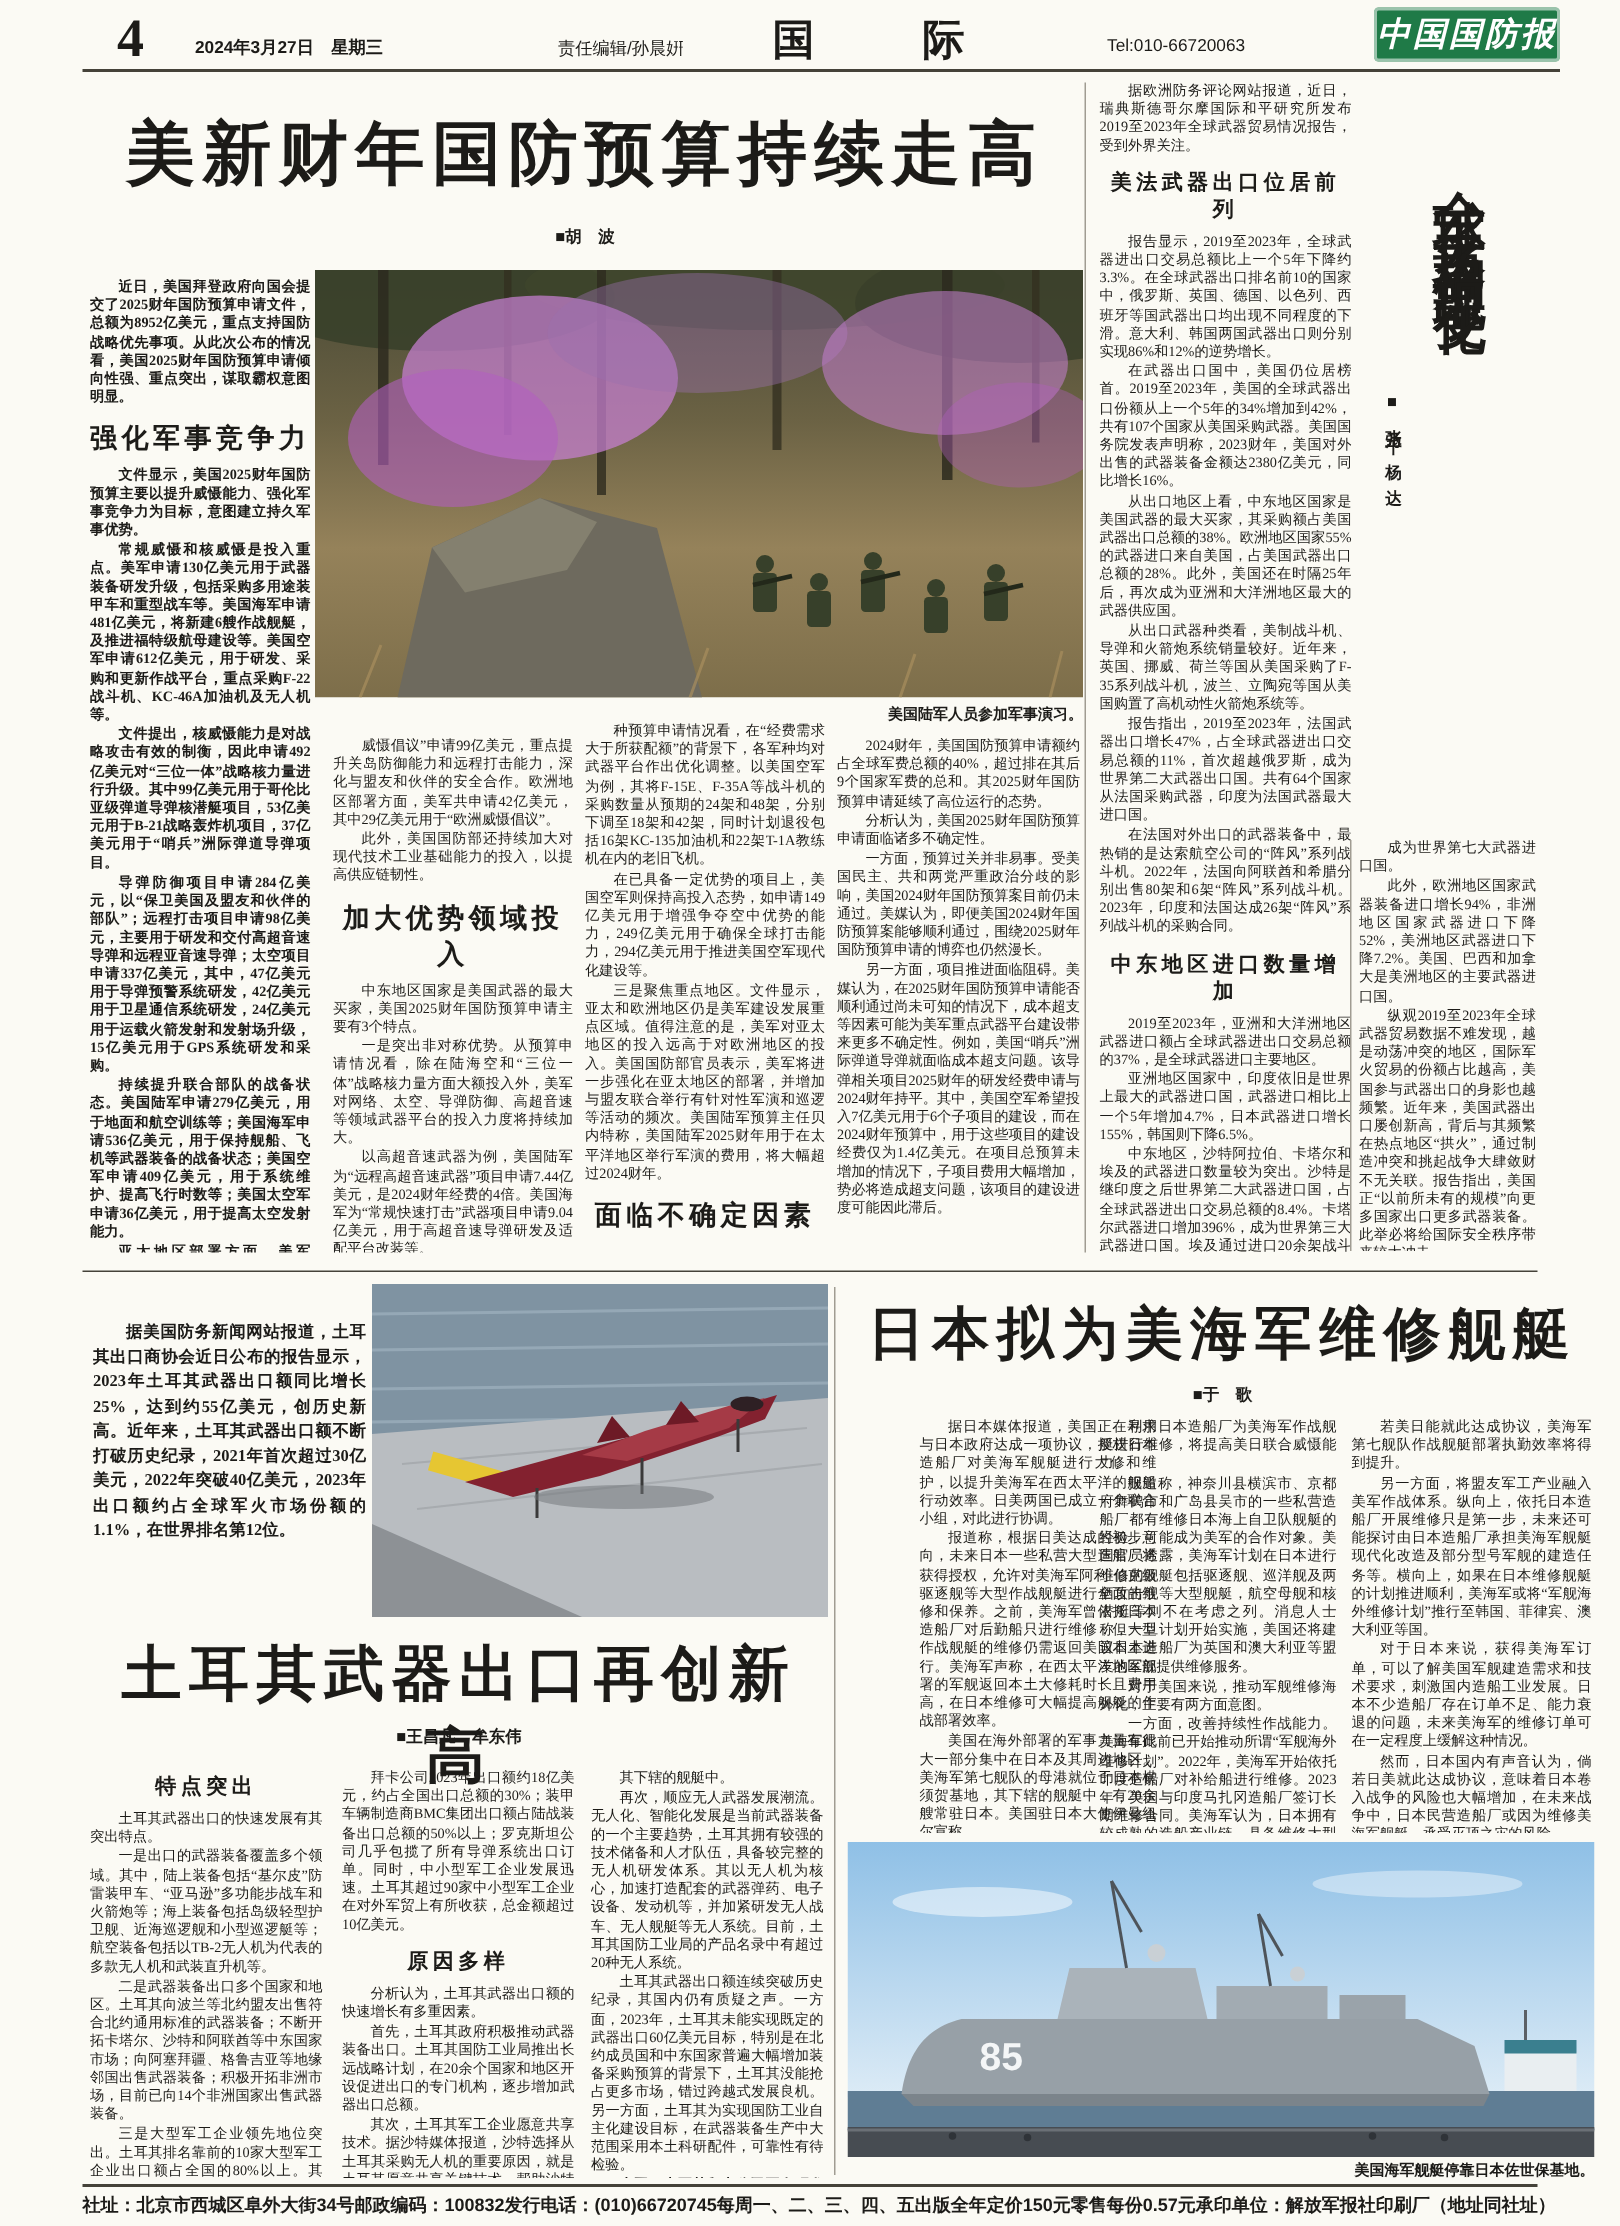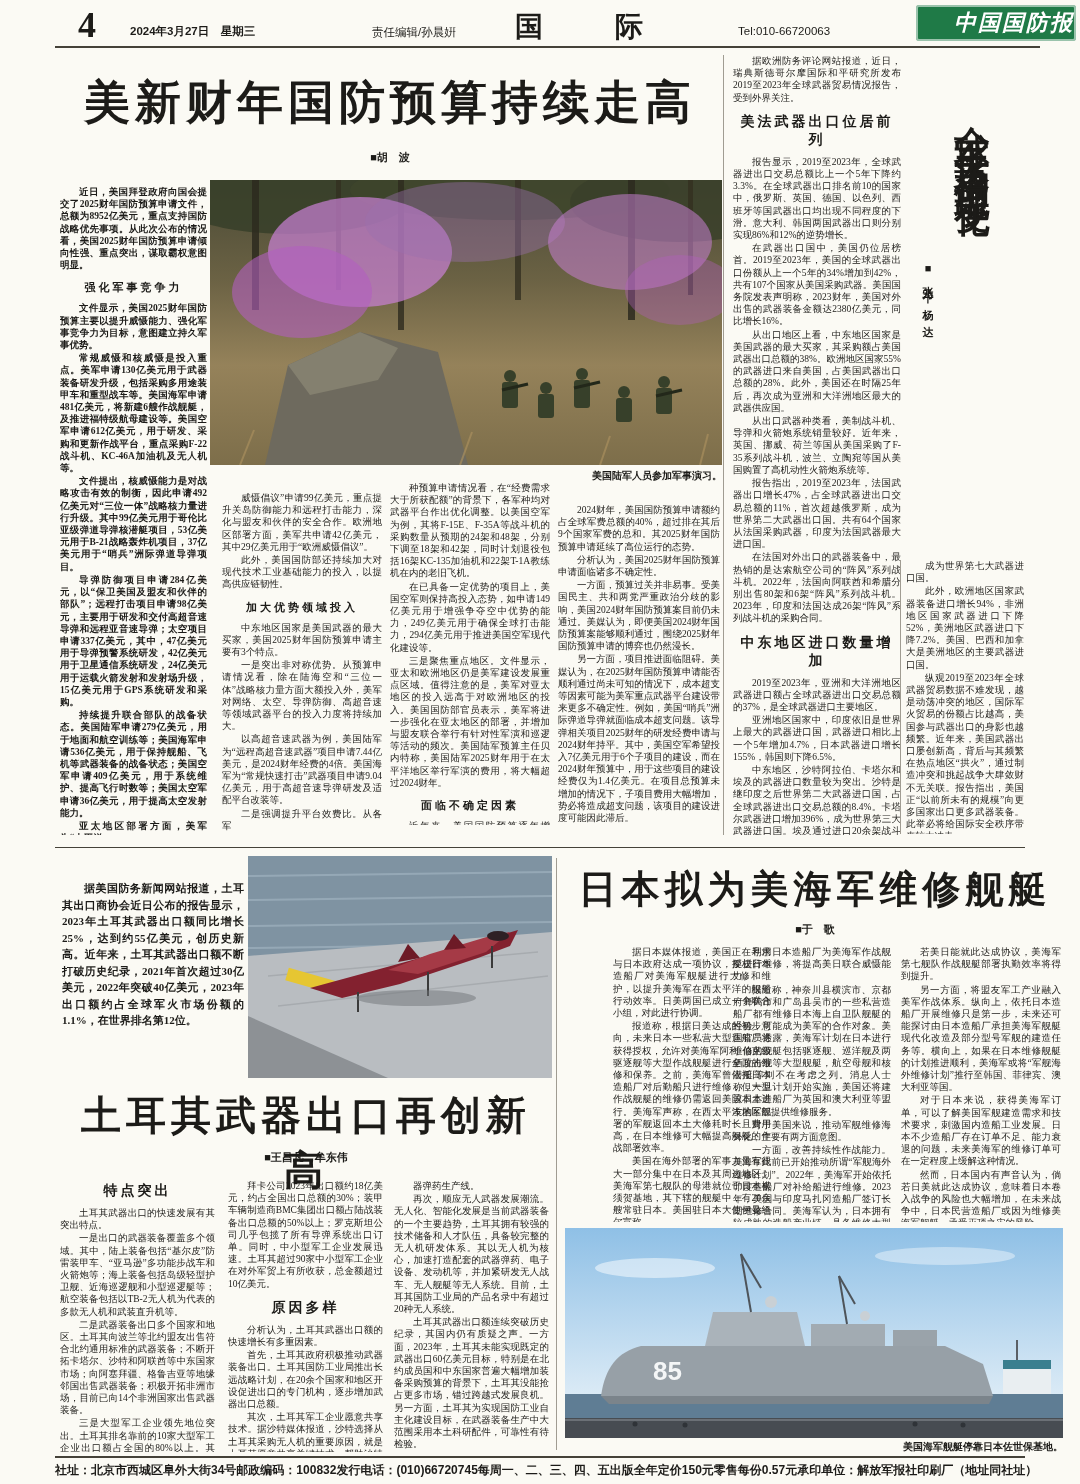--- a/index.html
+++ b/index.html
@@ -3,21 +3,21 @@
 <meta charset="utf-8">
 <style>
   html,body{margin:0;padding:0;background:#9a9a9a;}
   .page{position:relative;width:1080px;height:1484px;margin:0 auto;background:#fbfaf4;
         font-family:"Liberation Serif",serif;color:#1c1b18;overflow:hidden;}
   .abs{position:absolute;}
   .col{position:absolute;overflow:hidden;}
   .para{font-size:9.5px;line-height:12.2px;text-align:justify;text-indent:2em;margin:0 0 1px 0;}
   .lead .para, .para.bold{font-weight:bold;}
   .lead-big .para{font-size:11px;line-height:16.5px;font-weight:bold;}
-  .subhead{font-family:"Liberation Sans",sans-serif;font-weight:bold;font-size:11px;
+  .subhead{font-family:"Liberation Sans",sans-serif;font-weight:bold;font-size:18px;
            text-align:center;letter-spacing:3px;margin:9px 0 7px 0;}
   .subhead.sm{font-size:14px;}
   .main-title{font-family:"Liberation Sans",sans-serif;font-weight:900;font-size:46px;
               letter-spacing:5px;text-align:center;margin:0;}
   .serif-title{font-family:"Liberation Serif",serif;font-weight:900;font-size:40px;
                letter-spacing:5px;text-align:center;margin:0;}
   .byline{text-align:center;font-size:11px;font-weight:bold;margin:0;}
   .caption{font-size:10px;font-weight:bold;text-align:right;margin:0;}
   .vr{position:absolute;width:1px;background:#a09c92;}
   .hrule{position:absolute;background:#454239;}
@@ -49,21 +49,21 @@
 
   <div class="abs" style="left:78px;top:4px;">
     <p class="pagenum">4</p>
   </div>
   <div class="abs hdr-small" style="left:130px;top:24px;">2024年3月27日　星期三</div>
   <div class="abs hdr-small" style="left:372px;top:25px;font-weight:normal;">责任编辑/孙晨姸</div>
   <div class="abs" style="left:490px;top:8px;width:200px;text-align:center;">
     <p class="section-title">国　际</p>
   </div>
   <div class="abs hdr-small" style="left:738px;top:25px;font-weight:normal;font-family:'Liberation Sans',sans-serif;">Tel:010-66720063</div>
-  <div class="abs masthead" style="left: 916px; top: 5px; width: 124px; height: 36px; background-color: rgb(31, 122, 71); padding-left: 36px;">
+  <div class="abs masthead" style="left: 916px; top: 5px; width: 124px; height: 36px; background-color: rgb(31, 122, 71);">
     <span>中国国防报</span>
   </div>
   <div class="hrule" style="left:55px;top:46px;width:985px;height:2px;"></div>
 
   <h1 class="abs main-title" style="left:60px;top:72px;width:660px;">美新财年国防预算持续走高</h1>
   <p class="abs byline" style="left:60px;top:150px;width:660px;">■胡　波</p>
 
   <div class="abs" style="left:210px;top:180px;width:512px;height:285px;">
     <svg width="512" height="285" viewBox="0 0 512 285">
       <defs>
@@ -149,21 +149,21 @@
     <div>
         <p class="para">种预算申请情况看，在“经费需求大于所获配额”的背景下，各军种均对武器平台作出优化调整。以美国空军为例，其将F-15E、F-35A等战斗机的采购数量从预期的24架和48架，分别下调至18架和42架，同时计划退役包括16架KC-135加油机和22架T-1A教练机在内的老旧飞机。</p>
         <p class="para">在已具备一定优势的项目上，美国空军则保持高投入态势，如申请149亿美元用于增强争夺空中优势的能力，249亿美元用于确保全球打击能力，294亿美元用于推进美国空军现代化建设等。</p>
         <p class="para">三是聚焦重点地区。文件显示，亚太和欧洲地区仍是美军建设发展重点区域。值得注意的是，美军对亚太地区的投入远高于对欧洲地区的投入。美国国防部官员表示，美军将进一步强化在亚太地区的部署，并增加与盟友联合举行有针对性军演和巡逻等活动的频次。美国陆军预算主任贝内特称，美国陆军2025财年用于在太平洋地区举行军演的费用，将大幅超过2024财年。</p>
       </div>
     <h3 class="subhead">面临不确定因素</h3>
     <div>
         <p class="para">近年来，美国国防预算逐年增加。</p>
       </div>
   </div>
-  <div class="col" style="left:558px;top:504px;width:162px;height:343px;">
+  <div class="col" style="left:558px;top:492px;width:162px;height:343px;">
     <div>
         <p class="para">2024财年，美国国防预算申请额约占全球军费总额的40%，超过排在其后9个国家军费的总和。其2025财年国防预算申请延续了高位运行的态势。</p>
         <p class="para">分析认为，美国2025财年国防预算申请面临诸多不确定性。</p>
         <p class="para">一方面，预算过关并非易事。受美国民主、共和两党严重政治分歧的影响，美国2024财年国防预算案目前仍未通过。美媒认为，即便美国2024财年国防预算案能够顺利通过，围绕2025财年国防预算申请的博弈也仍然漫长。</p>
         <p class="para">另一方面，项目推进面临阻碍。美媒认为，在2025财年国防预算申请能否顺利通过尚未可知的情况下，成本超支等因素可能为美军重点武器平台建设带来更多不确定性。例如，美国“哨兵”洲际弹道导弹就面临成本超支问题。该导弹相关项目2025财年的研发经费申请与2024财年持平。其中，美国空军希望投入7亿美元用于6个子项目的建设，而在2024财年预算中，用于这些项目的建设经费仅为1.4亿美元。在项目总预算未增加的情况下，子项目费用大幅增加，势必将造成超支问题，该项目的建设进度可能因此滞后。</p>
       </div>
   </div>
 
   <div class="vr" style="left:723px;top:55px;height:780px;"></div>
 
@@ -258,21 +258,21 @@
       </div>
     <h3 class="subhead sm">原因多样</h3>
     <div>
         <p class="para">分析认为，土耳其武器出口额的快速增长有多重因素。</p>
         <p class="para">首先，土耳其政府积极推动武器装备出口。土耳其国防工业局推出长远战略计划，在20余个国家和地区开设促进出口的专门机构，逐步增加武器出口总额。</p>
         <p class="para">其次，土耳其军工企业愿意共享技术。据沙特媒体报道，沙特选择从土耳其采购无人机的重要原因，就是土耳其愿意共享关键技术，帮助沙特在国内新建一条无人机生产线，并建设无人机武</p>
       </div>
   </div>
   <div class="col" style="left:394px;top:1180px;width:155px;height:272px;">
     <div>
-        <p class="para">器弹药生产线。</p>
+        <p class="para">其下辖的舰艇中。</p>
         <p class="para">再次，顺应无人武器发展潮流。无人化、智能化发展是当前武器装备的一个主要趋势，土耳其拥有较强的技术储备和人才队伍，具备较完整的无人机研发体系。其以无人机为核心，加速打造配套的武器弹药、电子设备、发动机等，并加紧研发无人战车、无人舰艇等无人系统。目前，土耳其国防工业局的产品名录中有超过20种无人系统。</p>
         <p class="para">土耳其武器出口额连续突破历史纪录，其国内仍有质疑之声。一方面，2023年，土耳其未能实现既定的武器出口60亿美元目标，特别是在北约成员国和中东国家普遍大幅增加装备采购预算的背景下，土耳其没能抢占更多市场，错过跨越式发展良机。另一方面，土耳其为实现国防工业自主化建设目标，在武器装备生产中大范围采用本土科研配件，可靠性有待检验。</p>
       </div>
     <p class="para bold">上图：土耳其拜卡公司正在研发的“红苹果”无人战斗机。</p>
   </div>
 
   <div class="vr" style="left:556px;top:858px;height:592px;"></div>
 
   <h2 class="abs serif-title" style="left:565px;top:864px;width:500px;font-size:38px;">日本拟为美海军维修舰艇</h2>
   <p class="abs byline" style="left:565px;top:922px;width:500px;">■于　歌</p>

